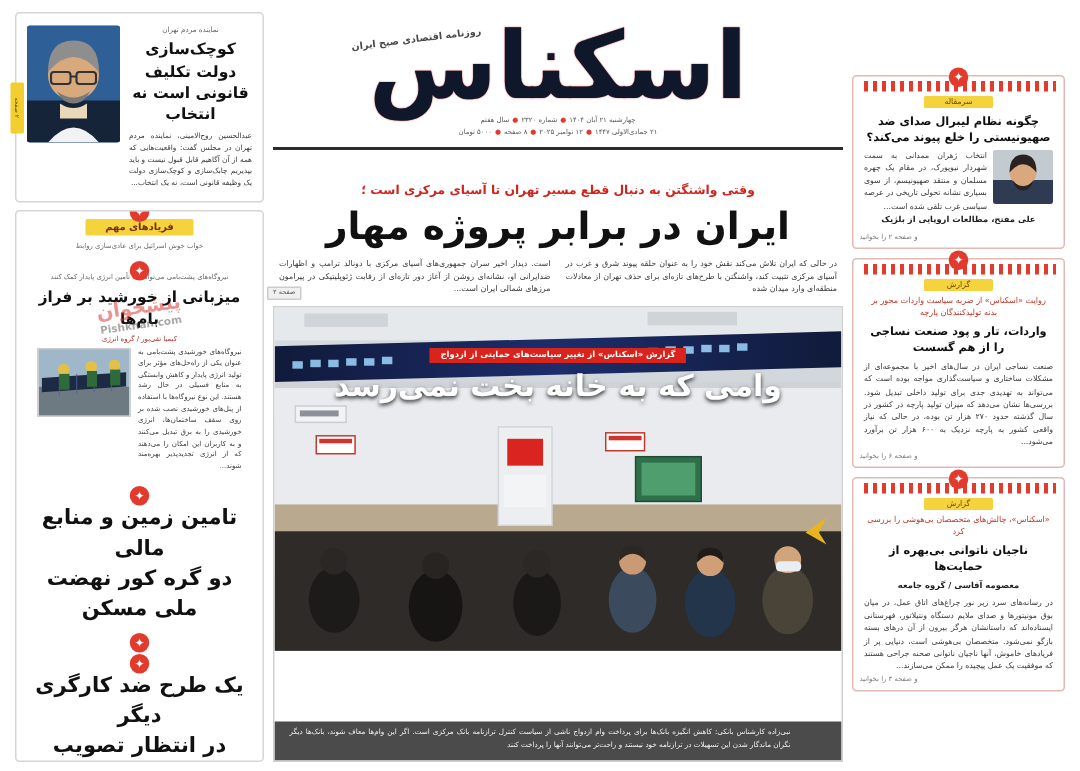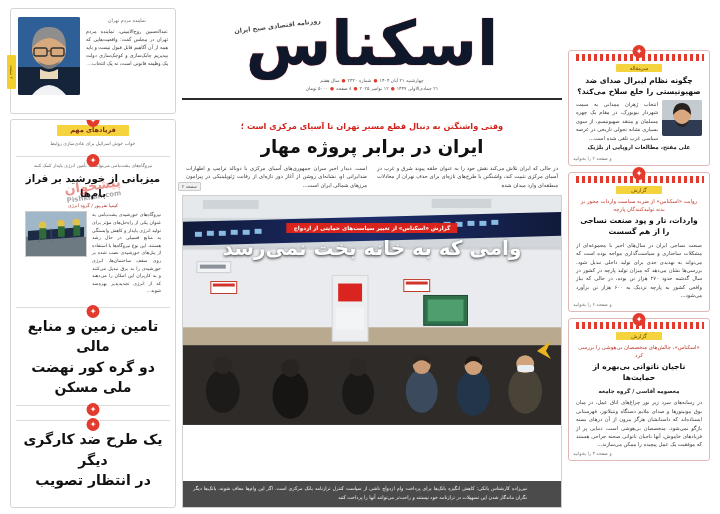--- a/index.html
+++ b/index.html
@@ -162,21 +162,21 @@
   .lead-kicker {
     color: #d0241c;
     font-size: 8.2px;
     font-weight: bold;
     text-align: center;
     padding: 5px 4px 3px 4px;
     line-height: 1.4;
     margin-top: 16px;
   }
   .lead-headline {
-    font-size: 18px;
+    font-size: 25px;
     font-weight: bold;
     text-align: center;
     color: #111;
     line-height: 1.22;
     padding-bottom: 4px;
     letter-spacing: -.5px;
   }
   .lead-cols {
     display: flex;
     gap: 10px;
@@ -344,21 +344,21 @@
 </style>
 </head>
 <body>
 
 <div class="left-rail">
 
   <div class="rail-card">
     <div class="red-pin">✦</div>
     <div class="dotted-top"></div>
     <div class="kicker-badge">سرمقاله</div>
-    <div class="hl">چگونه نظام لیبرال صدای ضد صهیونیستی را خلع سلاح می‌کند؟</div>
+    <div class="hl">چگونه نظام لیبرال صدای ضد صهیونیستی را خلع پیوند می‌کند؟</div>
     <div class="rail-flow">
       <div class="rail-portrait">
         <svg viewBox="0 0 40 36" preserveAspectRatio="none">
           <rect width="40" height="36" fill="#c3cad0"></rect>
           <rect y="20" width="40" height="16" fill="#2f3b52"></rect>
           <circle cx="20" cy="15" r="9" fill="#d9a87e"></circle>
           <path d="M11 15 q9 -11 18 0 q0 -12 -9 -12 q-9 0 -9 12z" fill="#2a2220"></path>
           <path d="M13 20 q7 9 14 0 q-2 7 -7 7 q-5 0 -7 -7z" fill="#2a2220"></path>
         </svg>
       </div>
@@ -507,20 +507,21 @@
   </div>
 
 </div>
 
 <div class="right-rail">
 
   <div class="top-news">
     <div class="side-tab">۲ صفحه</div>
     <div class="txt">
       <div class="kick">نماینده مردم تهران</div>
+      <div class="hl">کوچک‌سازی دولت تکلیف قانونی است نه انتخاب</div>
       <div class="body-fa">عبدالحسین روح‌الامینی، نماینده مردم تهران در مجلس گفت: واقعیت‌هایی که همه از آن آگاهیم قابل قبول نیست و باید بپذیریم چابک‌سازی و کوچک‌سازی دولت یک وظیفه قانونی است، نه یک انتخاب...</div>
     </div>
     <div class="top-portrait">
       <svg viewBox="0 0 62 78" preserveAspectRatio="none">
         <rect width="62" height="78" fill="#2e5f97"></rect>
         <rect y="50" width="62" height="28" fill="#16243a"></rect>
         <path d="M14 78 q17 -20 34 0 z" fill="#f0f2f4"></path>
         <circle cx="31" cy="33" r="17" fill="#d9a97e"></circle>
         <path d="M14 31 q17 -20 34 0 q0 -21 -17 -21 q-17 0 -17 21z" fill="#8e8e8e"></path>
         <rect x="16" y="31" width="13" height="8" rx="2" fill="none" stroke="#333" stroke-width="1.4"></rect>

